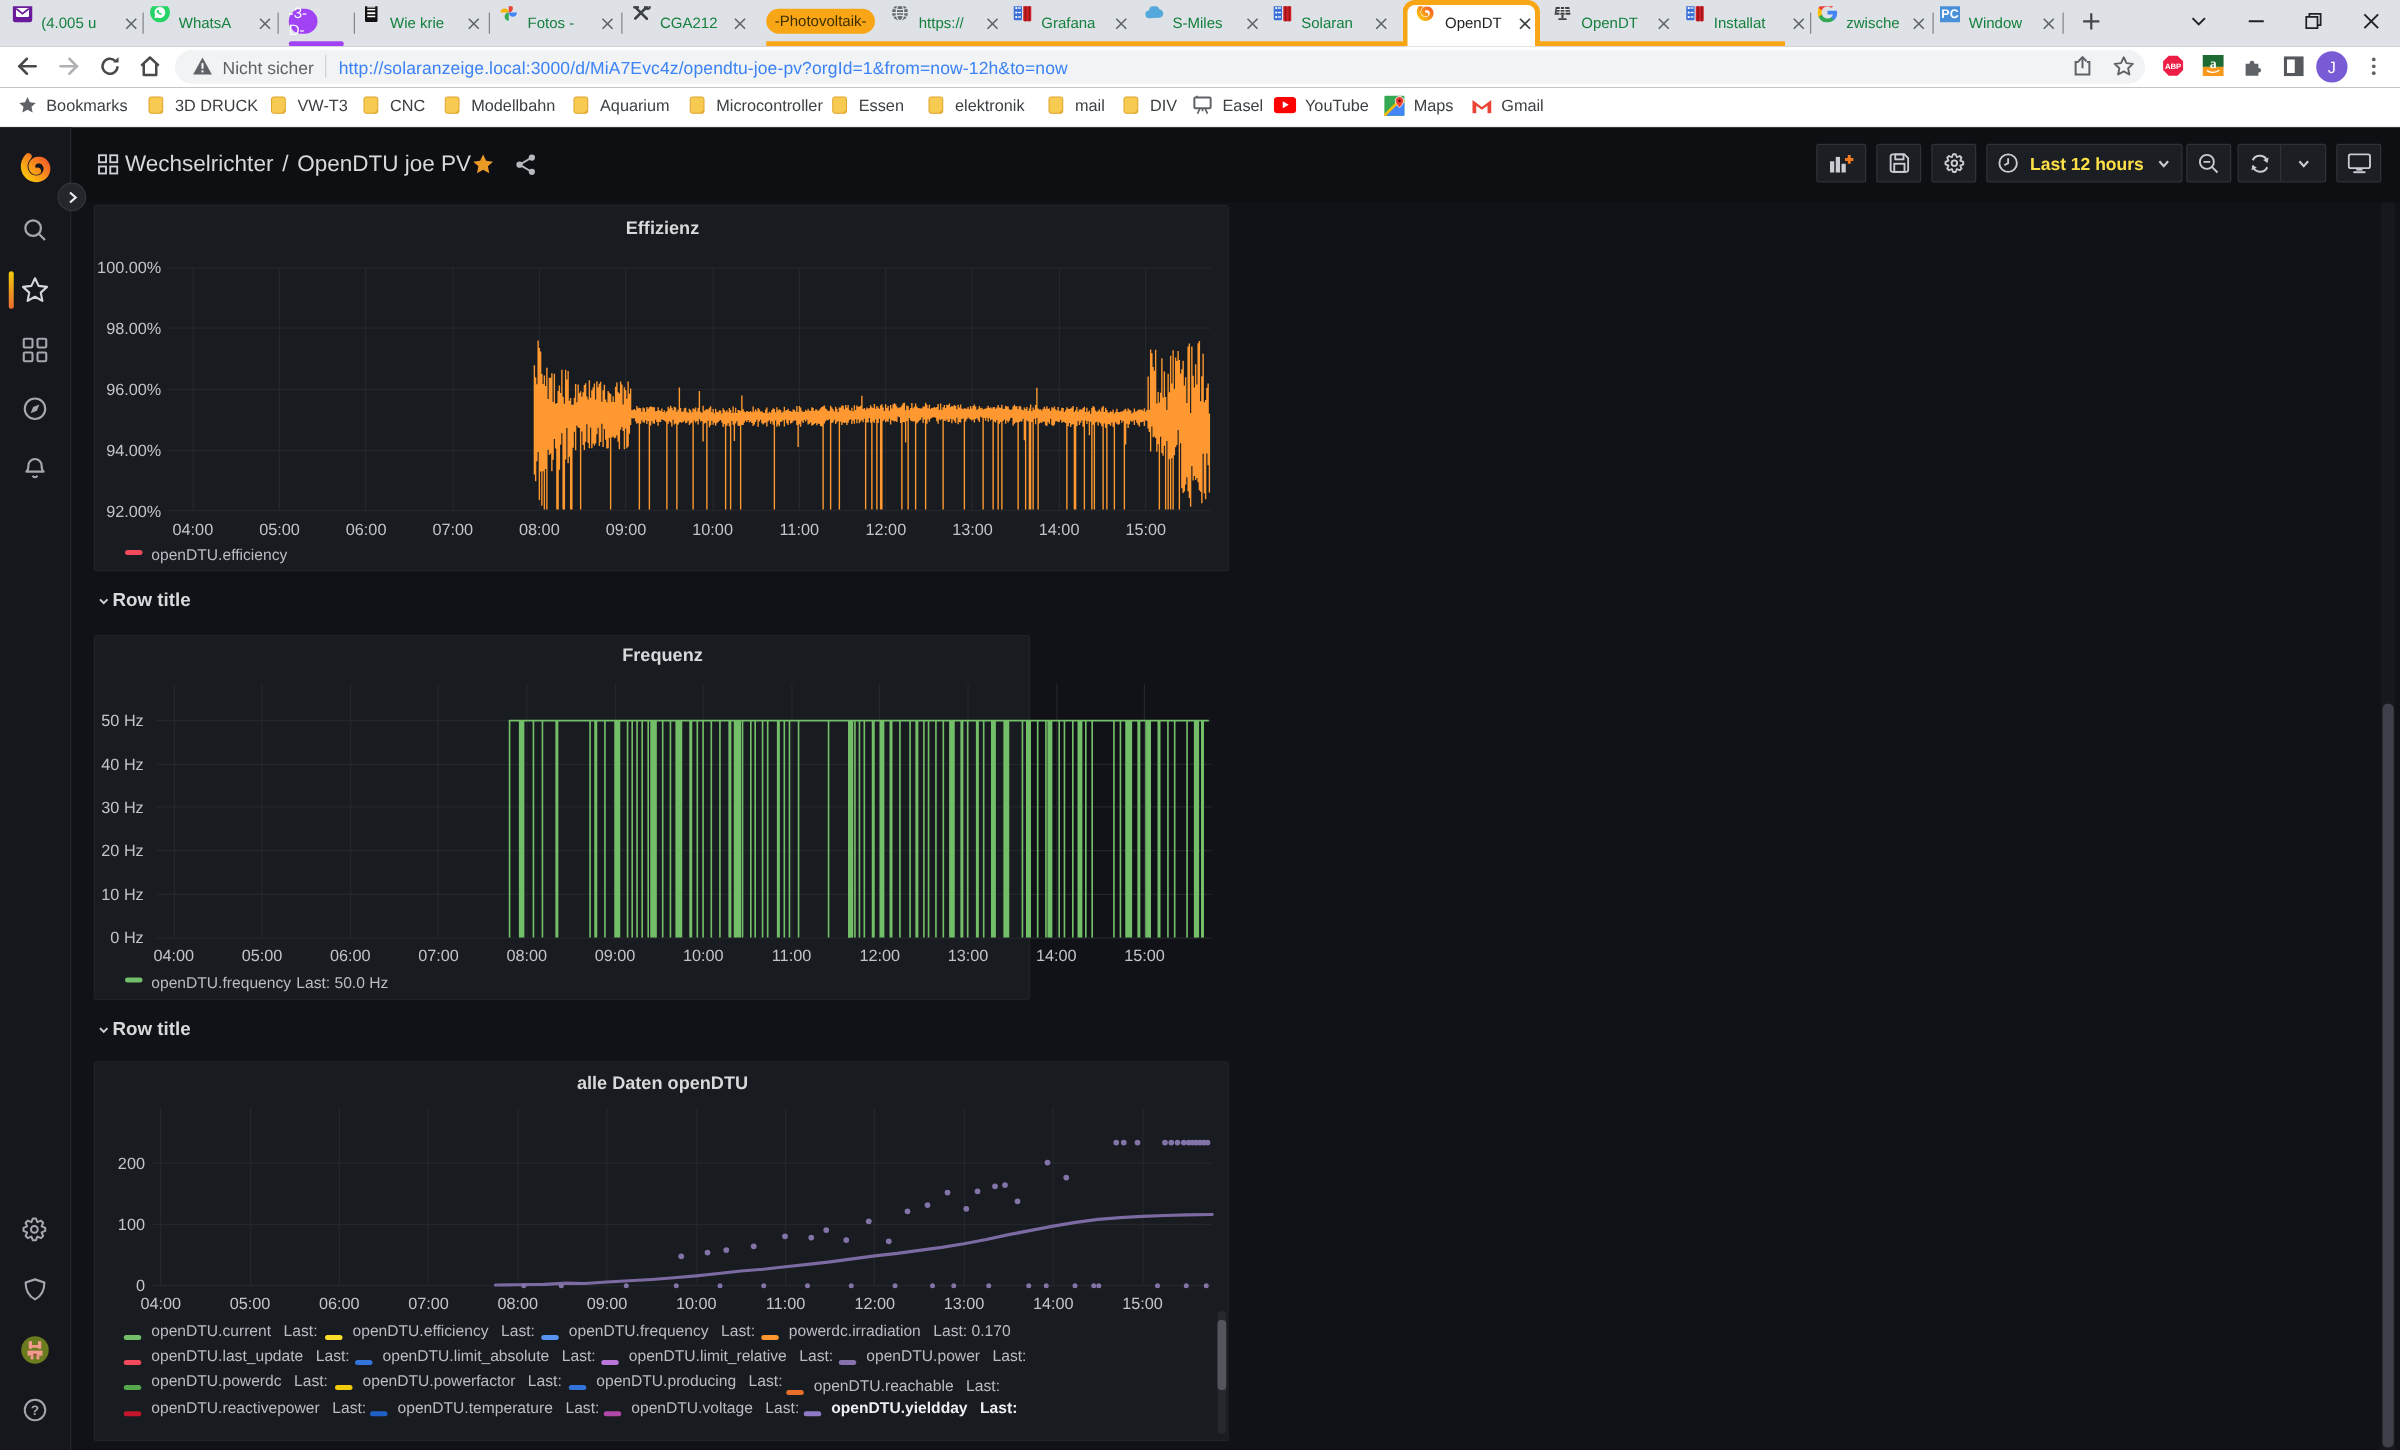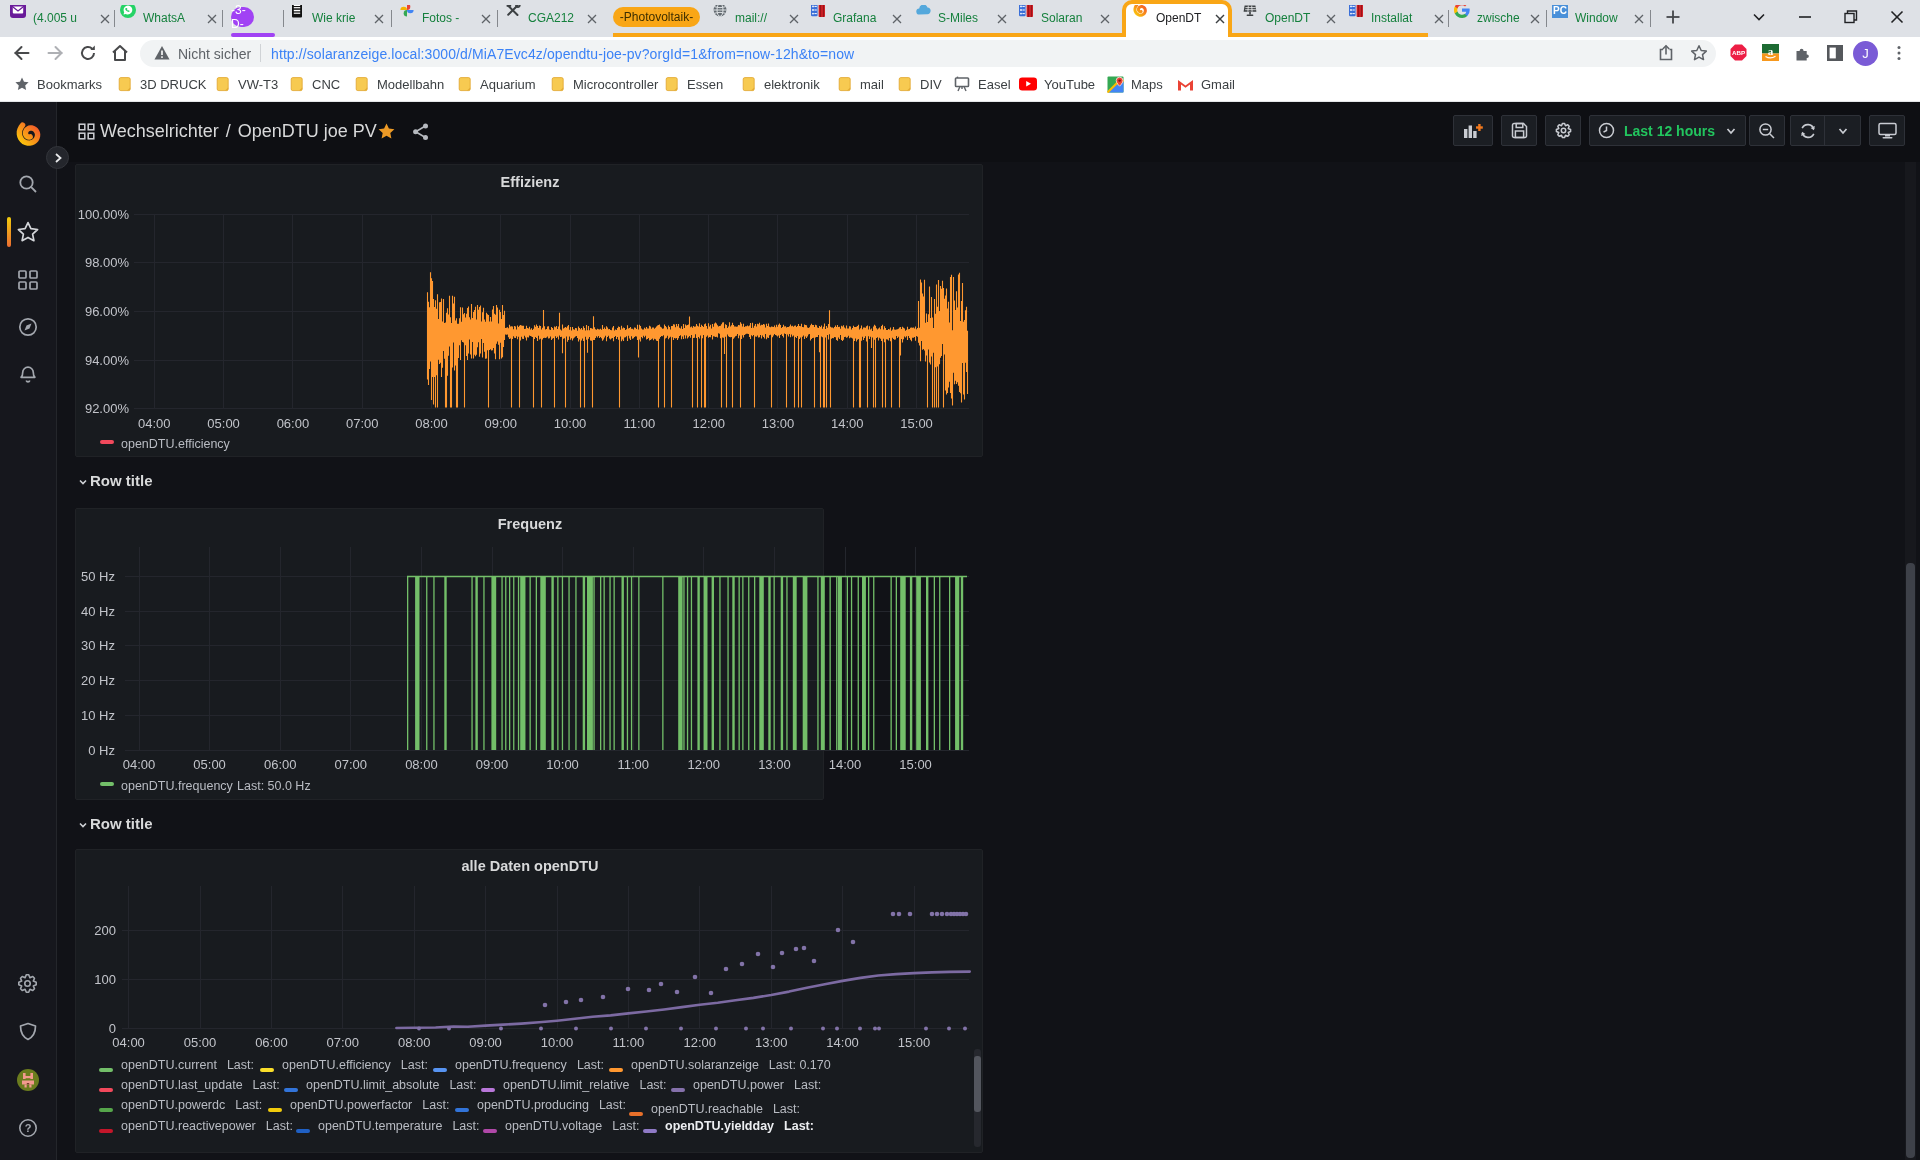--- a/index.html
+++ b/index.html
@@ -102,21 +102,21 @@
 <div style="position:absolute;left:613px;top:7px;width:87px;height:20px;background:#F9A616;border-radius:10px;color:#3d2e00;font-size:12px;display:flex;align-items:center;justify-content:center">-Photovoltaik-</div>
 <div class="tab" style="left:712px;width:87px">
     <span class="ic"><svg width="16" height="16">
         <circle cx="8" cy="8" r="6.4" fill="#636a71"></circle>
         <g stroke="#dfe3e6" stroke-width="1" fill="none">
           <ellipse cx="8" cy="8" rx="3" ry="6.4"></ellipse>
           <line x1="1.6" y1="8" x2="14.4" y2="8"></line>
           <path d="M2.6 4.8 Q8 6.6 13.4 4.8 M2.6 11.2 Q8 9.4 13.4 11.2"></path>
         </g>
       </svg></span>
-    <span class="ttl">mail://</span>
+    <span class="ttl">https://</span>
     <span class="x"><svg width="10" height="10">
         <g stroke="#5f6368" stroke-width="1.3">
           <line x1="1" y1="1" x2="9" y2="9"></line>
           <line x1="9" y1="1" x2="1" y2="9"></line>
         </g>
       </svg></span>
   </div>
 <div class="tab" style="left:810px;width:92px">
     <span class="ic"><svg width="16" height="16">
         <rect x="1" y="1.8" width="6.6" height="12.4" rx="1.2" fill="#3a6fd8"></rect>
@@ -574,21 +574,21 @@
       <circle cx="8.5" cy="8.5" r="2.21" fill="none" stroke="#c9ccd2" stroke-width="1.5"></circle>
     </svg>
   </div>
 <div class="gbtn" style="left:1589px;width:157px">
     <span style="margin-right:9px;display:flex">
       <svg width="17" height="17">
         <circle cx="8.5" cy="8.5" r="7" fill="none" stroke="#c9ccd2" stroke-width="1.5"></circle>
         <polyline points="8.5,4.5 8.5,8.5 5.5,10.2" fill="none" stroke="#c9ccd2" stroke-width="1.5"></polyline>
       </svg>
     </span>
-    <span style="font-size:14px;font-weight:bold;color:#22c55e">Last 12 hours</span>
+    <span style="font-size:14px;font-weight:bold;color:#fde047">Last 12 hours</span>
     <span style="margin-left:10px;display:flex">
       <svg width="12" height="12">
         <polyline points="2.5,4 6,8 9.5,4" fill="none" stroke="#c9ccd2" stroke-width="1.7"></polyline>
       </svg>
     </span>
   </div>
 <div class="gbtn" style="left:1749px;width:36px">
     <svg width="18" height="18">
       <circle cx="7.5" cy="7.5" r="5.6" fill="none" stroke="#c9ccd2" stroke-width="1.5"></circle>
       <line x1="11.7" y1="11.7" x2="16" y2="16" stroke="#c9ccd2" stroke-width="1.5"></line>
@@ -844,21 +844,21 @@
     </div><div class="leg" style="left:184px;top:208px">
       <span class="sw" style="background:#FADE2A"></span>
       <span>openDTU.efficiency</span>
       <span class="la">Last:</span>
     </div><div class="leg" style="left:357px;top:208px">
       <span class="sw" style="background:#5794F2"></span>
       <span>openDTU.frequency</span>
       <span class="la">Last:</span>
     </div><div class="leg" style="left:533px;top:208px">
       <span class="sw" style="background:#FF9830"></span>
-      <span>openDTU.solaranzeige</span>
+      <span>powerdc.irradiation</span>
       <span class="la">Last: 0.170</span>
     </div><div class="leg" style="left:23px;top:228px">
       <span class="sw" style="background:#F2495C"></span>
       <span>openDTU.last_update</span>
       <span class="la">Last:</span>
     </div><div class="leg" style="left:208px;top:228px">
       <span class="sw" style="background:#3274D9"></span>
       <span>openDTU.limit_absolute</span>
       <span class="la">Last:</span>
     </div><div class="leg" style="left:405px;top:228px">

